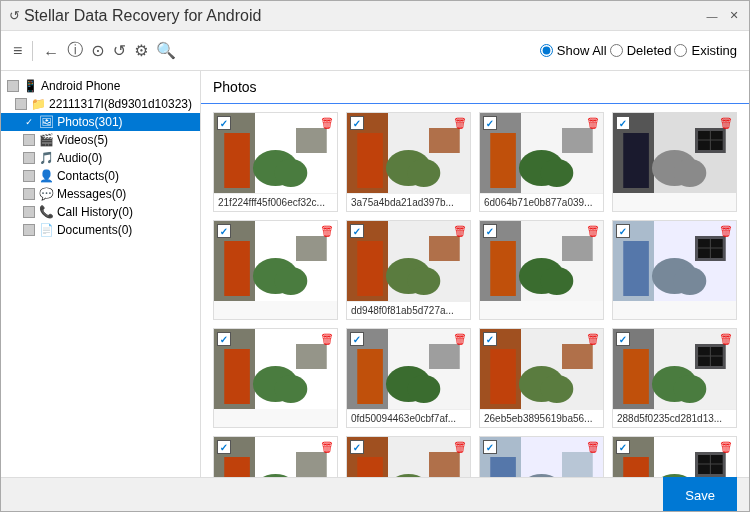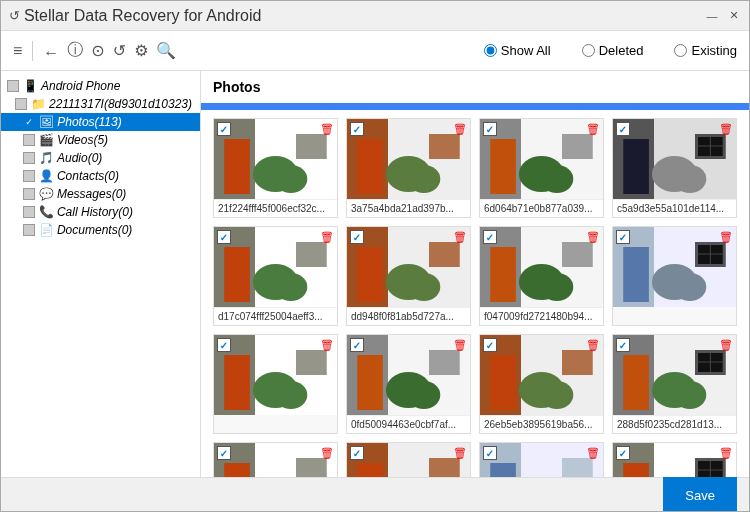--- a/index.html
+++ b/index.html
@@ -21,48 +21,48 @@
     .toolbar {
       display: flex; align-items: center; justify-content: space-between;
       background: #fff; height: 40px; padding: 0 12px;
       border-bottom: 1px solid #ddd;
     }
     .toolbar-left { display: flex; align-items: center; gap: 8px; }
     .toolbar-icon { font-size: 16px; color: #555; cursor: pointer; }
     .toolbar-sep { width: 1px; height: 20px; background: #ccc; margin: 0 2px; }
 
     
-    .radio-group { display: flex; align-items: center; gap: 31px; }
+    .radio-group { display: flex; align-items: center; gap: 3px; }
     .radio-item { display: flex; align-items: center; gap: 4px; cursor: pointer; font-size: 13px; }
     .radio-item input[type=radio] { cursor: pointer; accent-color: #0078d4; }
 
     
     .main-layout { display: flex; height: calc(512px - 30px - 40px - 36px); }
 
     
     .sidebar {
       width: 200px; min-width: 200px; background: #fff;
       border-right: 1px solid #ddd; padding: 6px 0; overflow-y: auto;
       font-size: 12.5px;
     }
     .tree-item { display: flex; align-items: center; padding: 2px 6px; cursor: pointer; white-space: nowrap; }
     .tree-item.selected { background: #0078d4; color: #fff; }
     .tree-item .indent1 { margin-left: 8px; }
     .tree-item .indent2 { margin-left: 16px; }
     .tree-checkbox { width: 12px; height: 12px; border: 1px solid #999; display: inline-flex; align-items: center; justify-content: center; margin-right: 4px; font-size: 9px; flex-shrink: 0; }
     .tree-checkbox.checked { background: #0078d4; border-color: #0078d4; color: #fff; }
     .tree-checkbox.partial { background: #ccc; border-color: #999; }
     .tree-folder-icon { margin-right: 3px; font-size: 12px; flex-shrink: 0; }
-    .tree-label { font-size: 12px; font-style: italic; }
+    .tree-label { font-size: 12px; }
 
     
     .content-area {
       flex: 1; background: #fff; display: flex; flex-direction: column; overflow: hidden;
     }
-    .content-header { padding: 8px 12px; font-size: 14px; font-weight: 700; border-bottom: 7px solid #3b82f6; }
+    .content-header { padding: 8px 12px; font-size: 14px; font-weight: 400; border-bottom: 1px solid #3b82f6; }
 
     .photo-grid {
       flex: 1; overflow-y: auto; padding: 8px 12px;
       display: grid; grid-template-columns: repeat(4, 1fr); gap: 8px;
       align-content: start;
     }
 
     
     .photo-grid::-webkit-scrollbar { width: 12px; }
     .photo-grid::-webkit-scrollbar-track { background: #f0f0f0; }
@@ -160,21 +160,21 @@
       <div class="indent1" style="display:flex;align-items:center;">
         <span class="tree-checkbox partial"></span>
         <span class="tree-folder-icon">📁</span>
         <span class="tree-label">22111317I(8d9301d10323)</span>
       </div>
     </div>
     <div class="tree-item selected">
       <div class="indent2" style="display:flex;align-items:center;">
         <span class="tree-checkbox checked">✓</span>
         <span class="tree-folder-icon">🖼</span>
-        <span class="tree-label">Photos(113)</span>
+        <span class="tree-label">Photos(301)</span>
       </div>
     </div>
     <div class="tree-item">
       <div class="indent2" style="display:flex;align-items:center;">
         <span class="tree-checkbox partial"></span>
         <span class="tree-folder-icon">🎬</span>
         <span class="tree-label">Videos(5)</span>
       </div>
     </div>
     <div class="tree-item">
@@ -295,42 +295,40 @@
           <ellipse cx="75" cy="60" rx="16" ry="14" fill="#8a8a8a"></ellipse>
 
           <rect x="80" y="15" width="30" height="25" fill="#2a2a2e" opacity="0.8"></rect>
           <rect x="83" y="18" width="24" height="19" fill="#111"></rect>
               <line x1="95" y1="18" x2="95" y2="37" stroke="#444" stroke-width="1"></line>
               <line x1="83" y1="27" x2="107" y2="27" stroke="#444" stroke-width="1"></line>
         </svg>
         <div class="photo-checkbox checked"></div>
         <div class="photo-delete">🗑</div>
       </div>
-      <div class="photo-label">c5a9d3e55a101de114...</div>
     </div>
         <div class="photo-thumb">
       <div class="photo-img-area">
         <svg width="100%" height="80" viewBox="0 0 120 80" preserveAspectRatio="none">
 
           <rect x="0" y="0" width="120" height="80" fill="#fff"></rect>
 
           <rect x="0" y="0" width="40" height="80" fill="#7b7b6b"></rect>
 
           <rect x="10" y="20" width="25" height="55" fill="#c0410b"></rect>
 
           <ellipse cx="60" cy="55" rx="22" ry="18" fill="#4a7c3f"></ellipse>
           <ellipse cx="75" cy="60" rx="16" ry="14" fill="#4a7c3f"></ellipse>
 
           <rect x="80" y="15" width="30" height="25" fill="#7b7b6b" opacity="0.8"></rect>
 
         </svg>
         <div class="photo-checkbox checked"></div>
         <div class="photo-delete">🗑</div>
       </div>
-      <div class="photo-label">d17c074fff25004aeff3...</div>
     </div>
         <div class="photo-thumb">
       <div class="photo-img-area">
         <svg width="100%" height="80" viewBox="0 0 120 80" preserveAspectRatio="none">
 
           <rect x="0" y="0" width="120" height="80" fill="#eee"></rect>
 
           <rect x="0" y="0" width="40" height="80" fill="#a05020"></rect>
 
           <rect x="10" y="20" width="25" height="55" fill="#c0410b"></rect>
@@ -358,21 +356,20 @@
 
           <ellipse cx="60" cy="55" rx="22" ry="18" fill="#3a6c2f"></ellipse>
           <ellipse cx="75" cy="60" rx="16" ry="14" fill="#3a6c2f"></ellipse>
 
           <rect x="80" y="15" width="30" height="25" fill="#888" opacity="0.8"></rect>
 
         </svg>
         <div class="photo-checkbox checked"></div>
         <div class="photo-delete">🗑</div>
       </div>
-      <div class="photo-label">f047009fd2721480b94...</div>
     </div>
         <div class="photo-thumb">
       <div class="photo-img-area">
         <svg width="100%" height="80" viewBox="0 0 120 80" preserveAspectRatio="none">
 
           <rect x="0" y="0" width="120" height="80" fill="#eef"></rect>
 
           <rect x="0" y="0" width="40" height="80" fill="#aabbcc"></rect>
 
           <rect x="10" y="20" width="25" height="55" fill="#5577aa"></rect>

